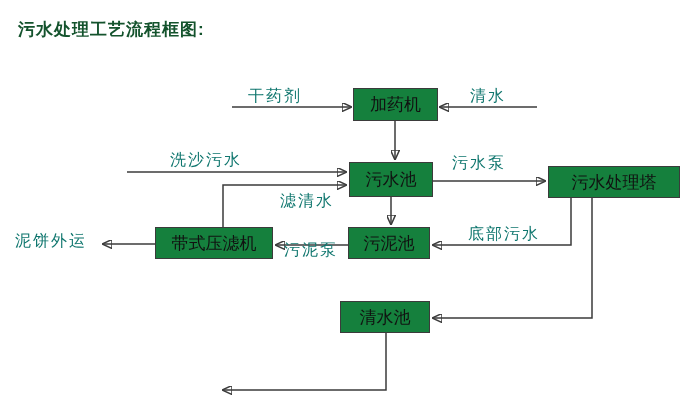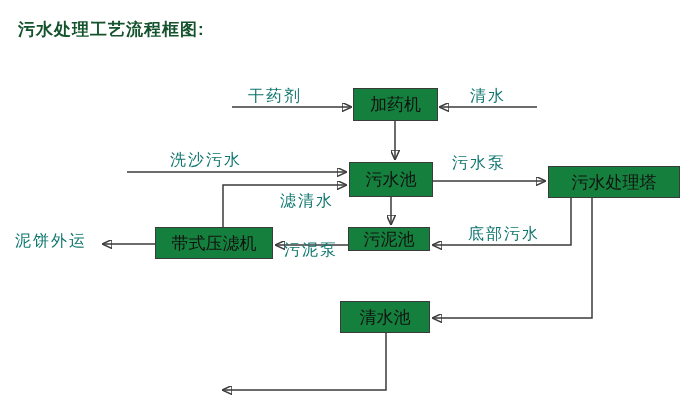--- a/index.html
+++ b/index.html
@@ -14,21 +14,21 @@
   .wires{position:absolute;left:0;top:0;}
   .wires path{fill:none;stroke:#3b3b3b;stroke-width:1.5;}
   .node{
     position:absolute;box-sizing:border-box;border:1.6px solid #3b3b3b;background:#15803d;
     display:flex;align-items:center;justify-content:center;
     font-size:17px;color:#111111;white-space:nowrap;
   }
   .box-dosing{left:353px;top:88px;width:85px;height:33px;}
   .box-sewage-pool{left:349px;top:162px;width:84px;height:35px;}
   .box-tower{left:548px;top:166px;width:132px;height:32px;}
-  .box-sludge-pool{left:348px;top:227px;width:82px;height:24px;}
+  .box-sludge-pool{left:348px;top:227px;width:82px;height:32px;}
   .box-press{left:155px;top:227px;width:118px;height:32px;}
   .box-clean-pool{left:340px;top:301px;width:90px;height:32px;}
   .lbl{
     position:absolute;font-size:16px;letter-spacing:2px;color:#0f766e;white-space:nowrap;
   }
   .lbl-dry{left:248px;top:86px;}
   .lbl-cleanwater{left:470px;top:86px;text-align:center;}
   .lbl-sand{left:170px;top:150px;}
   .lbl-sewagepump{left:452px;top:153px;}
   .lbl-filtered{left:256px;top:191px;margin-left:24px;}

